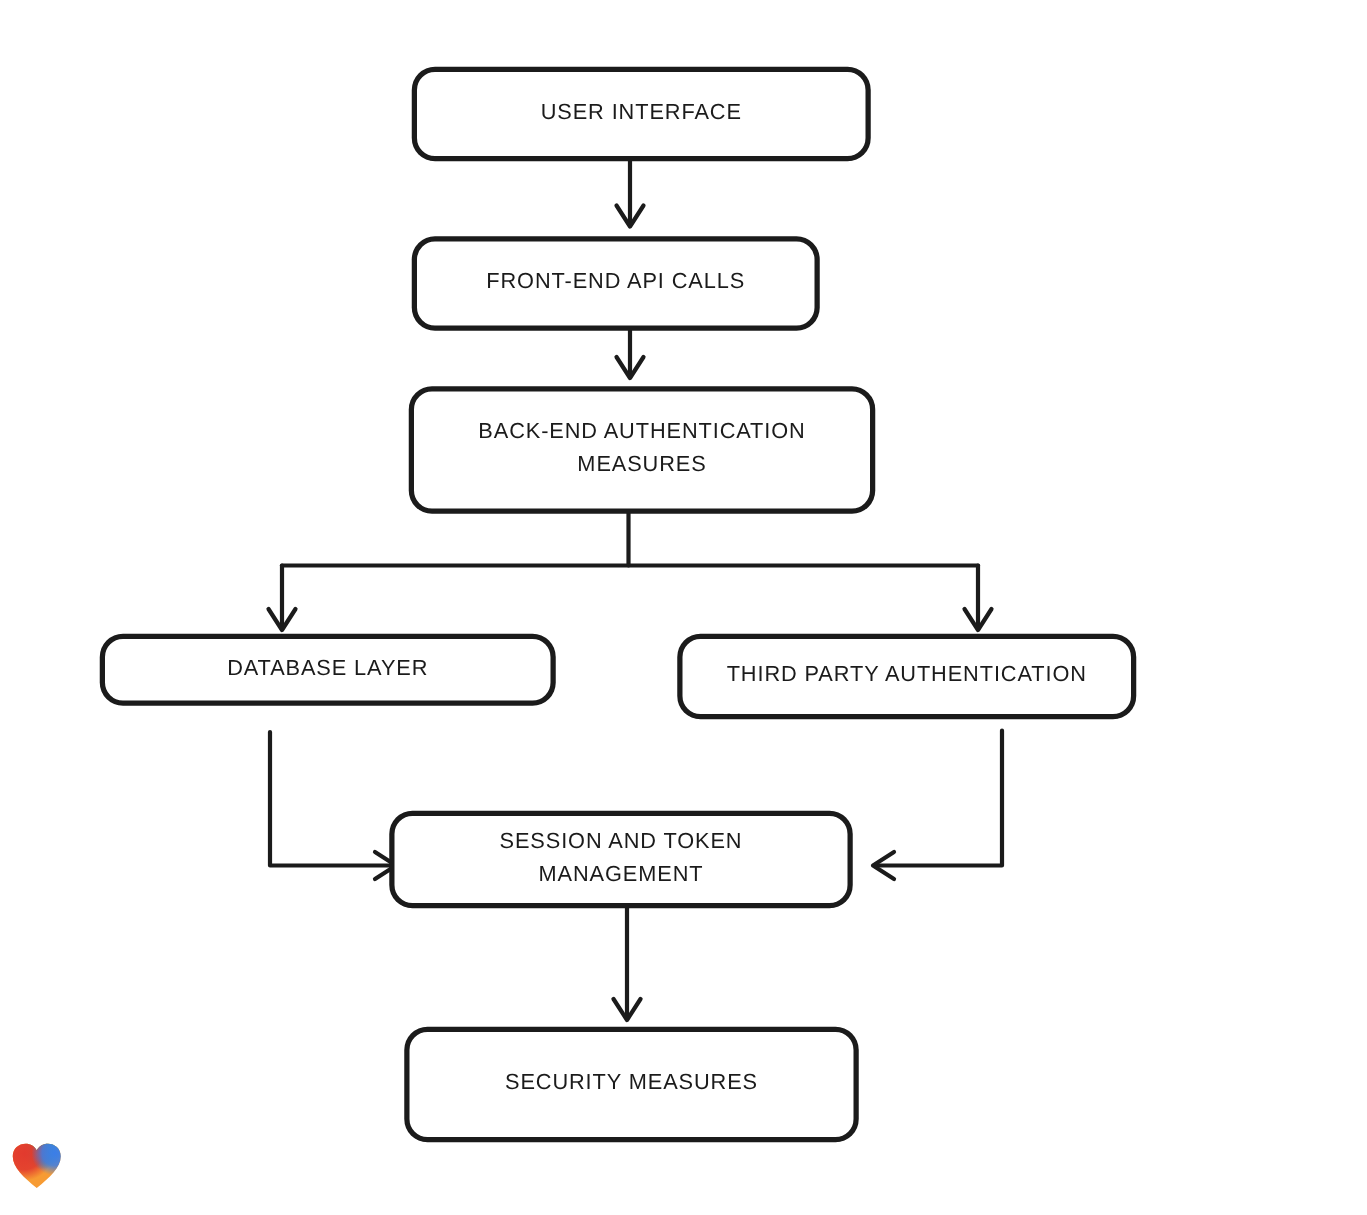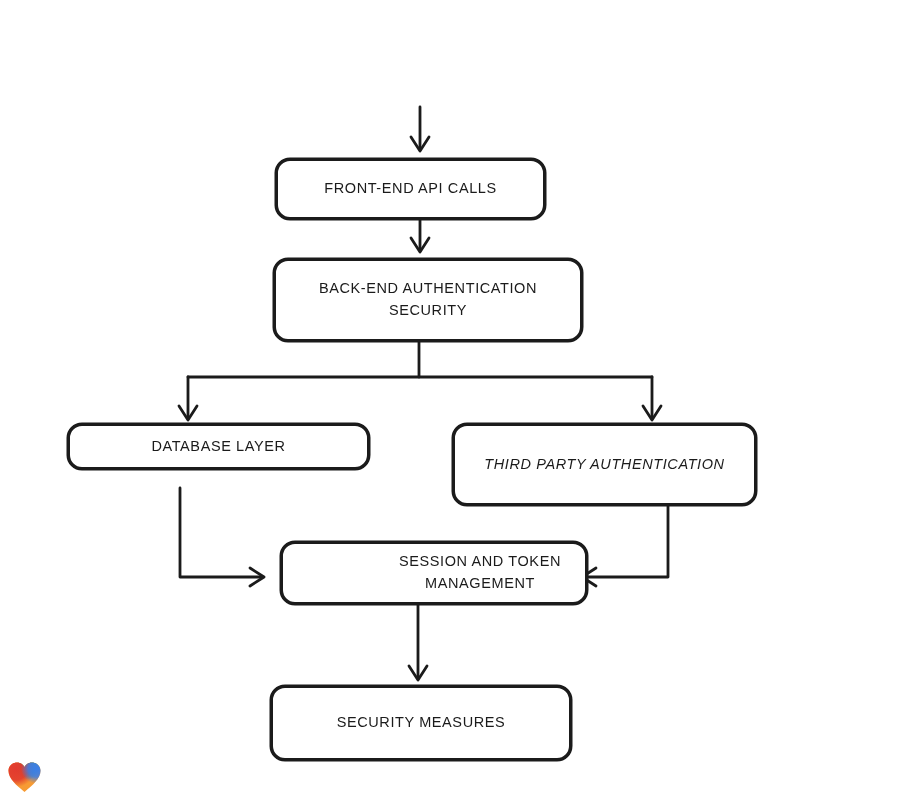--- a/index.html
+++ b/index.html
@@ -41,22 +41,22 @@
   .node .lbl {
     display: block;
   }
   .node .lbl.narrow-240 { max-width: 240px; }
   .node .lbl.narrow-210 { max-width: 210px; }
 
   .n-user-interface        { left: 275px; top:  45px; width: 305px; height: 62px; }
   .n-front-end-api-calls   { left: 275px; top: 158px; width: 271px; height: 62px; }
   .n-back-end-auth         { left: 273px; top: 258px; width: 310px; height: 84px; }
   .n-database-layer        { left:  67px; top: 423px; width: 303px; height: 47px; }
-  .n-third-party-auth      { left: 452px; top: 423px; width: 305px; height: 83px; font-style: italic; }
-  .n-session-token         { left: 280px; top: 541px; width: 308px; height: 64px; justify-content: flex-end; }
+  .n-third-party-auth      { left: 452px; top: 423px; width: 305px; height: 56px; }
+  .n-session-token         { left: 260px; top: 541px; width: 308px; height: 64px; }
   .n-security-measures     { left: 270px; top: 685px; width: 302px; height: 76px; }
 
   .logo {
     position: absolute;
     left: 7px;
     top: 761px;
     width: 35px;
     height: 33px;
   }
 </style>
@@ -95,27 +95,30 @@
       <path d="M668 487 L668 577 L584 577"></path>
       <path d="M596 568 L582 577 L596 586"></path>
     </g>
 
     <g>
       <path d="M418 605 L418 679"></path>
       <path d="M409 666 L418 680 L427 666"></path>
     </g>
   </svg>
 
+  <div class="node n-user-interface">
+    <span class="lbl">USER INTERFACE</span>
+  </div>
 
   <div class="node n-front-end-api-calls">
     <span class="lbl">FRONT-END API CALLS</span>
   </div>
 
   <div class="node n-back-end-auth">
-    <span class="lbl narrow-240">BACK-END AUTHENTICATION SECURITY</span>
+    <span class="lbl narrow-240">BACK-END AUTHENTICATION MEASURES</span>
   </div>
 
   <div class="node n-database-layer">
     <span class="lbl">DATABASE LAYER</span>
   </div>
 
   <div class="node n-third-party-auth">
     <span class="lbl">THIRD PARTY AUTHENTICATION</span>
   </div>
 

